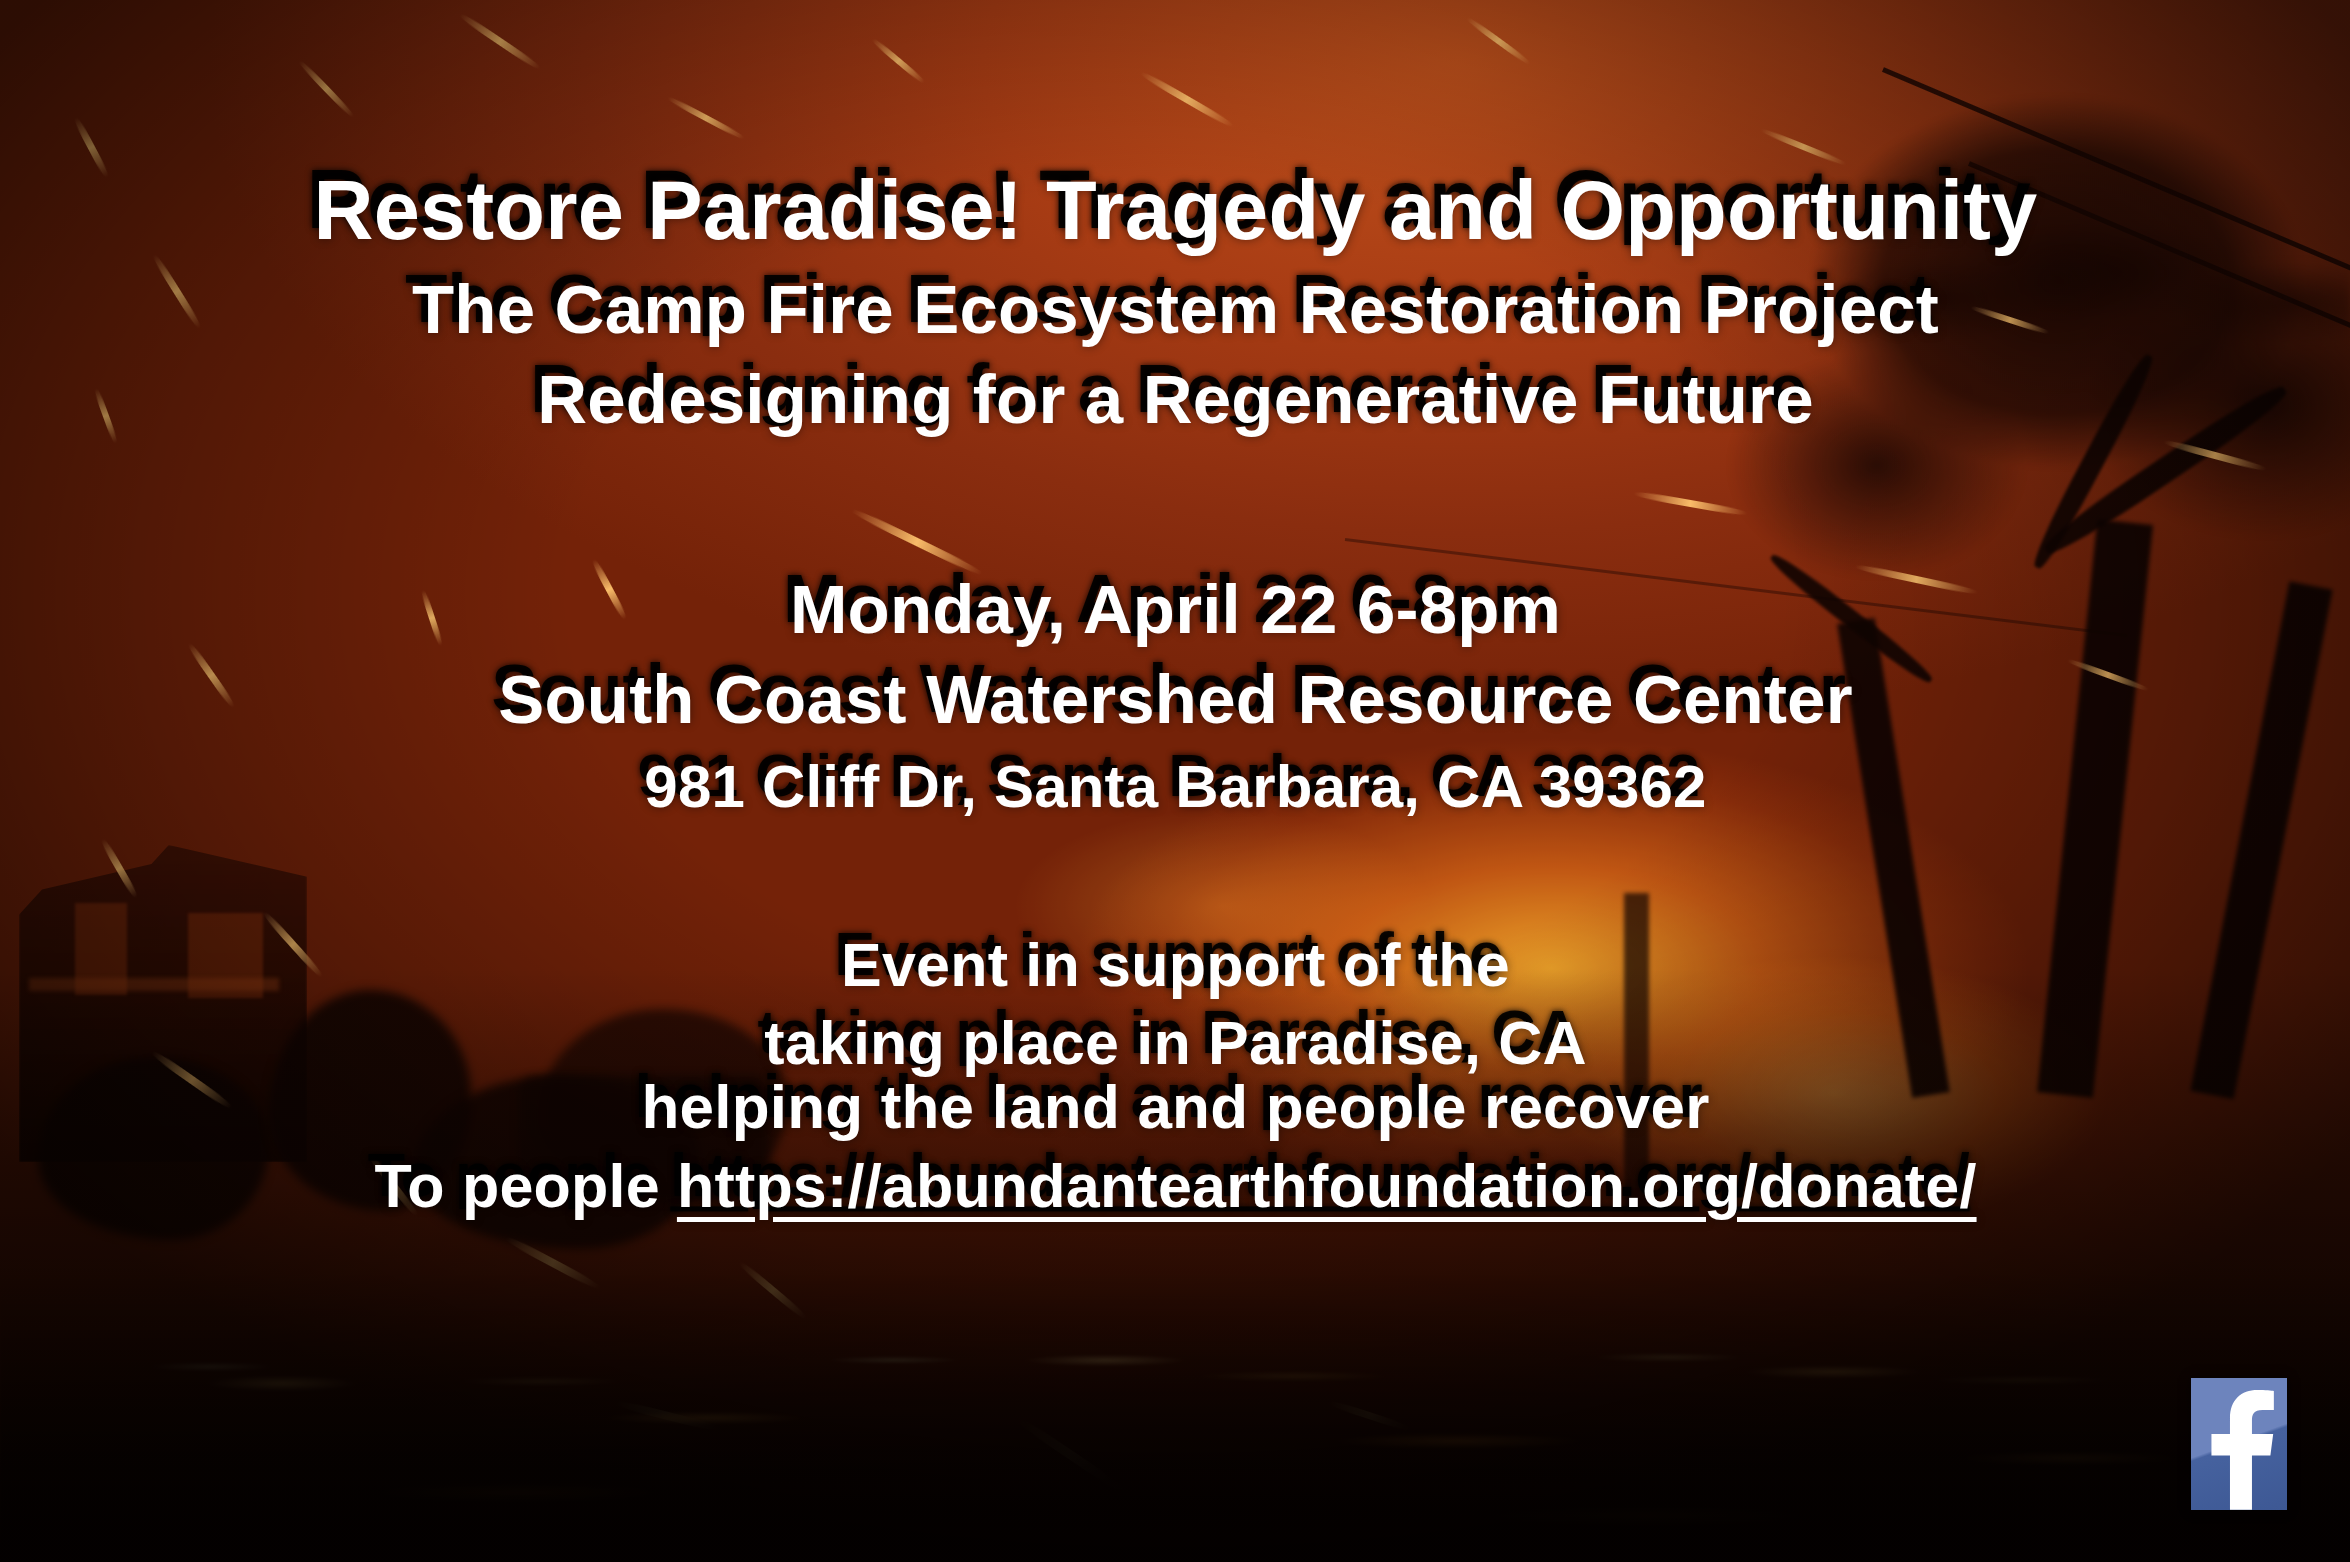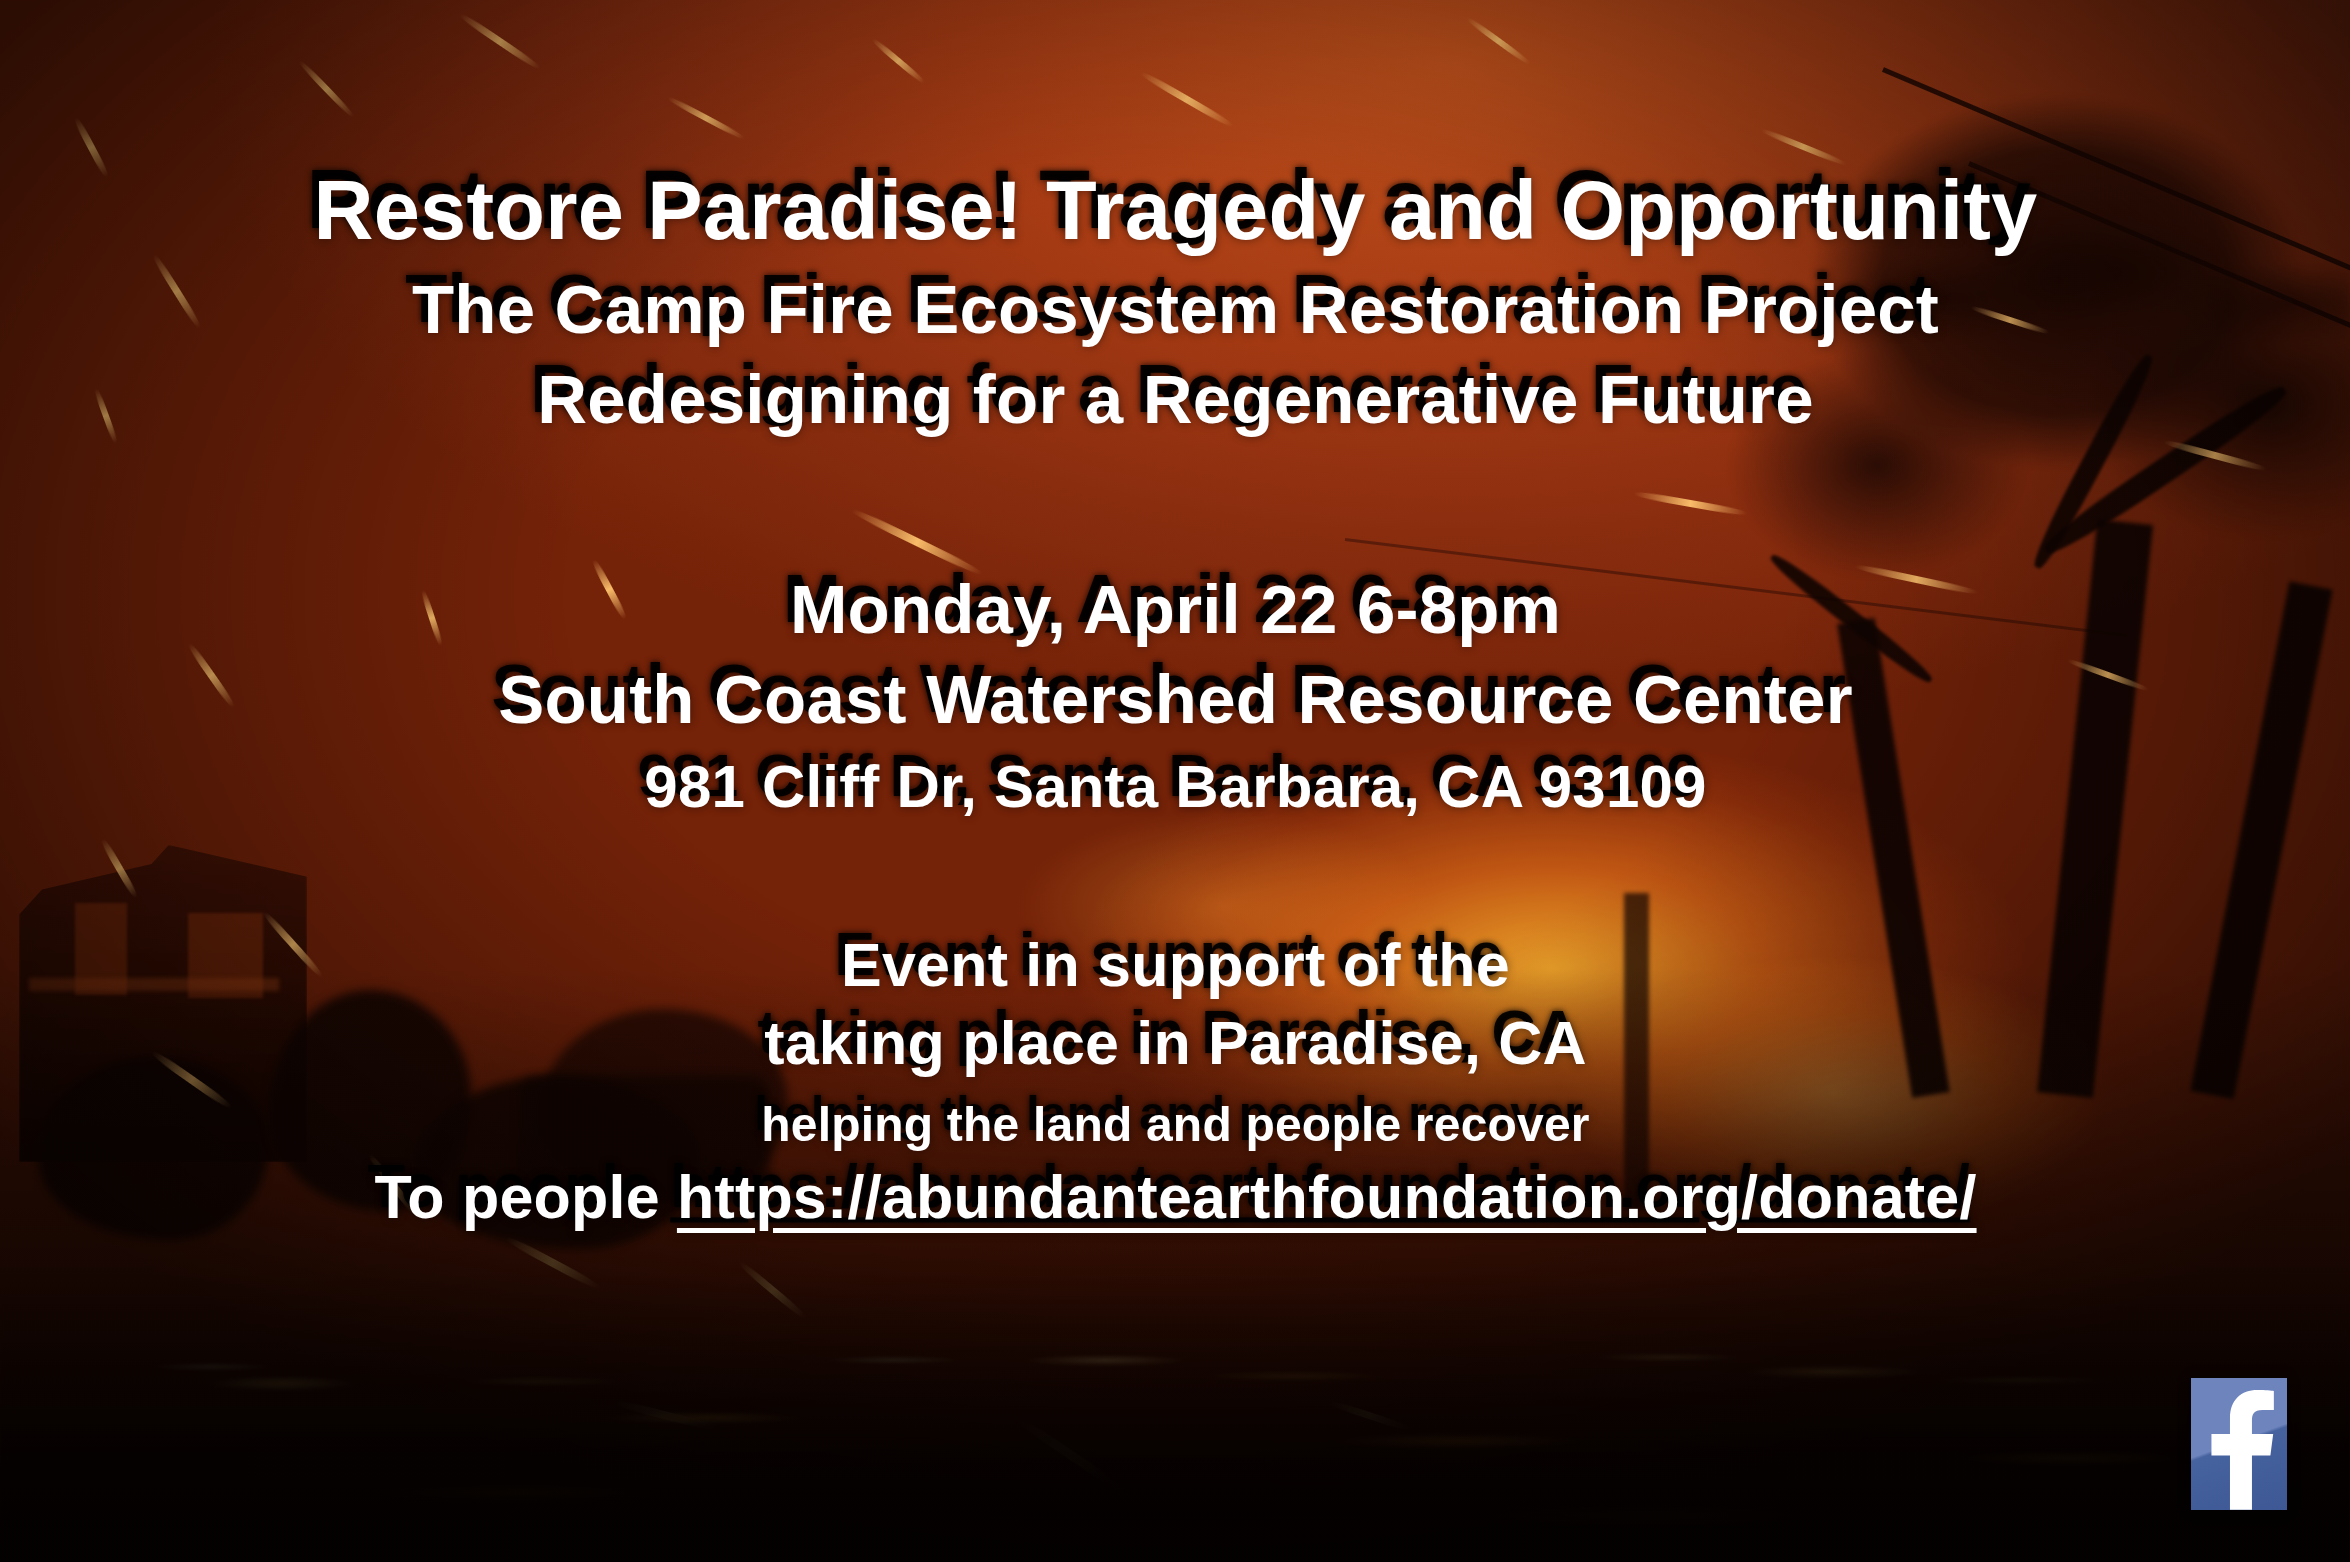--- a/index.html
+++ b/index.html
@@ -143,21 +143,21 @@
   .t-sub1     { font-size:69px; margin-top:23px; }
   .t-sub2     { font-size:69px; margin-top:21px; }
   .gap-a      { height:106px; }
   .t-date     { font-size:69px; }
   .t-venue    { font-size:69px; margin-top:21px; }
   .t-addr     { font-size:60px; margin-top:23px; }
   .gap-b      { height:83px; }
   .t-s1       { font-size:61px; }
   .t-s2       { font-size:61px; margin-top:17.3px; }
   .t-s3       { font-size:61px; margin-top:17.3px; }
-  .t-s4       { font-size:48px; margin-top:27px; }
+  .t-s4       { font-size:62px; margin-top:2px; }
   .t-support  { font-size:61px; margin-top:17.3px; }
   .t-support .url { text-decoration:underline; text-underline-offset:9.6px; text-decoration-thickness:4.8px; }
 
   
   .fb {
     position:absolute; left:2191px; top:1378px; width:96px; height:132px;
     background:linear-gradient(160deg, #6d84bd 0%, #6d84bd 48%, #46629f 50%, #3d5894 100%);
     box-shadow:0 0 9.6px rgba(0,0,0,.55);
   }
   .fb svg { display:block; width:100%; height:100%; }
@@ -230,21 +230,21 @@
 
   <div class="text-stack">
     <div class="line t-title">Restore Paradise!  Tragedy and Opportunity</div>
     <div class="line t-sub1">The Camp Fire Ecosystem Restoration Project</div>
     <div class="line t-sub2">Redesigning for a Regenerative Future</div>
 
     <div class="gap-a"></div>
 
     <div class="line t-date">Monday, April 22 6-8pm</div>
     <div class="line t-venue">South Coast Watershed Resource Center</div>
-    <div class="line t-addr">981 Cliff Dr, Santa Barbara, CA 93109</div>
+    <div class="line t-addr">981 Cliff Dr, Santa Barbara, CA 39362</div>
 
     <div class="gap-b"></div>
 
     <div class="line t-s1">Event in support of the</div>
     <div class="line t-s3">taking place in Paradise, CA</div>
     <div class="line t-s4">helping the land and people recover</div>
 
     <div class="line t-support"><span>To people </span><a class="url" href="#" style="color:#fff;">https://abundantearthfoundation.org/donate/</a></div>
   </div>
 

